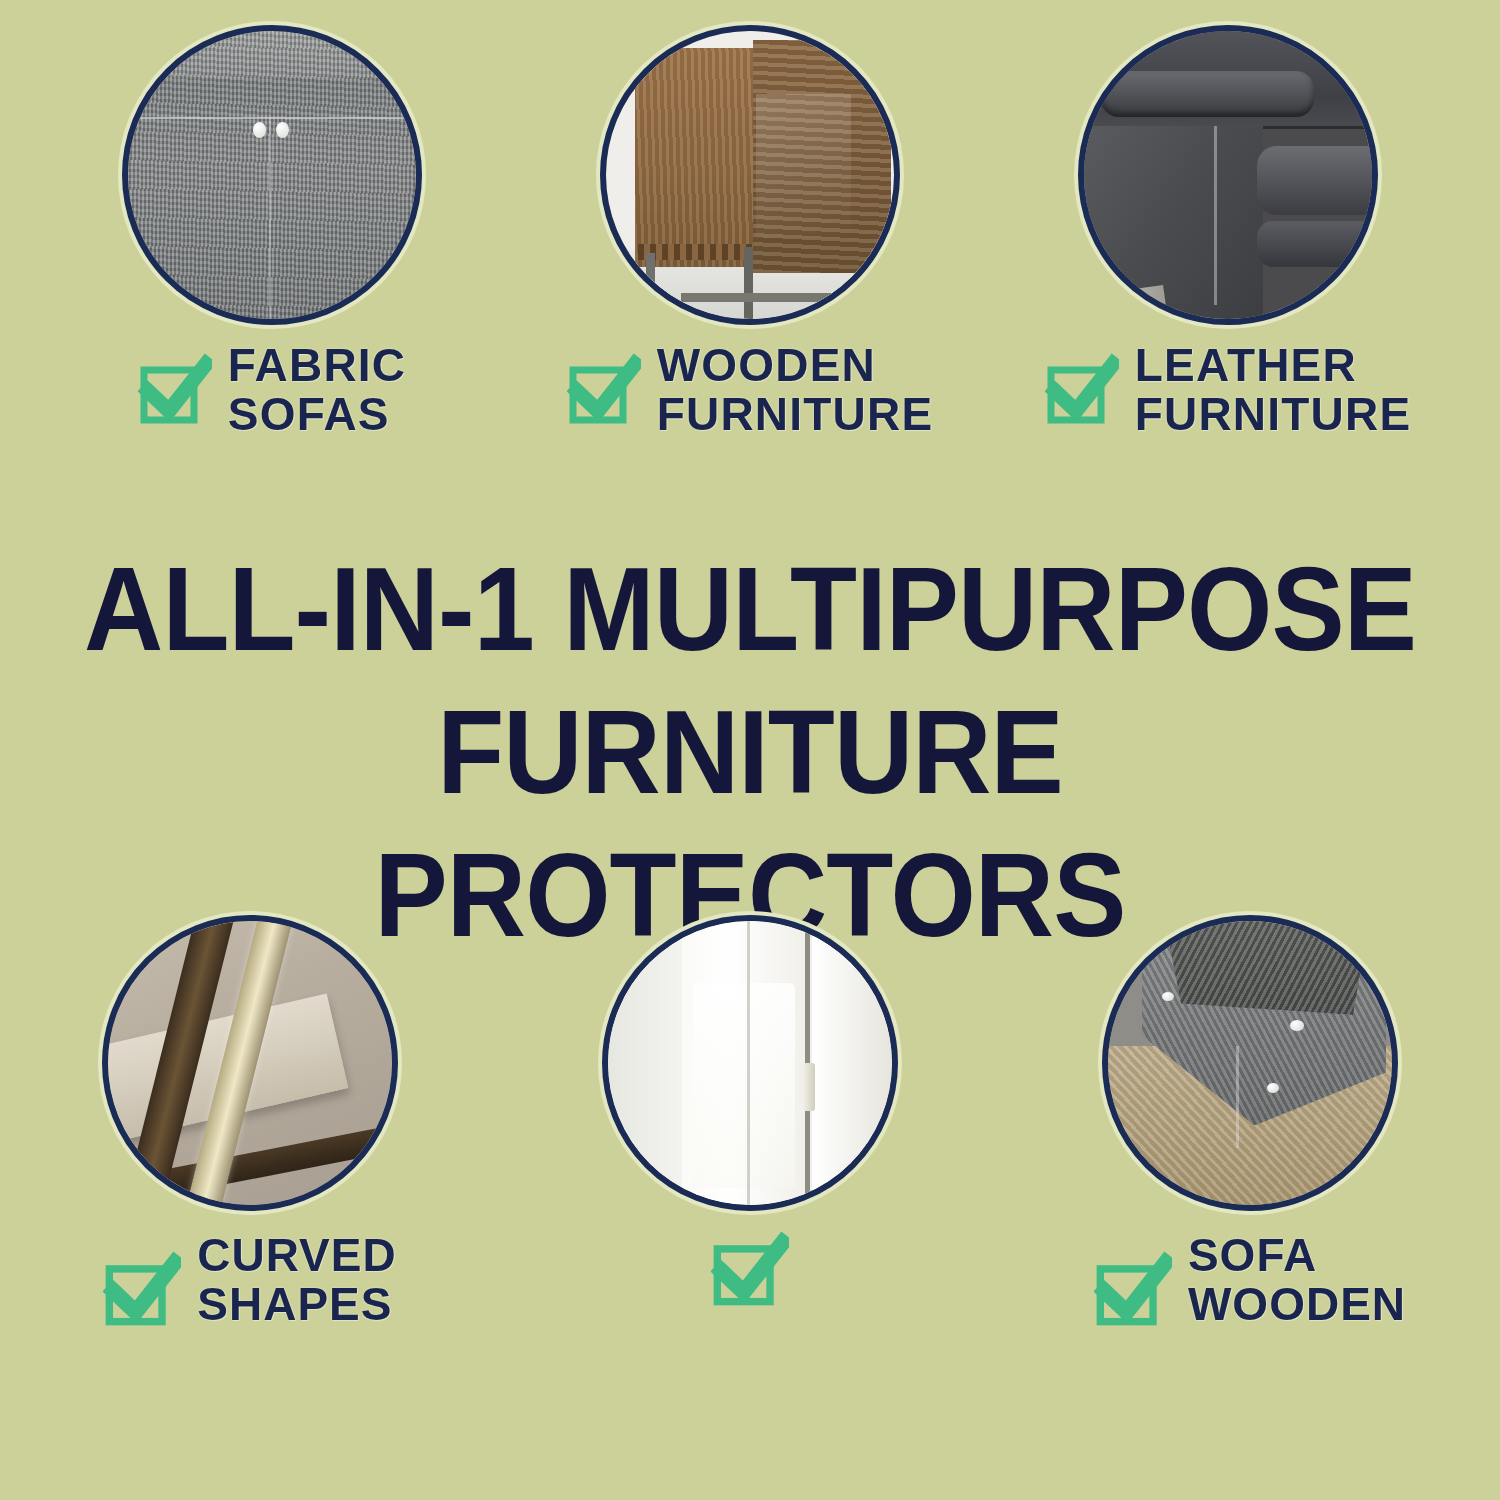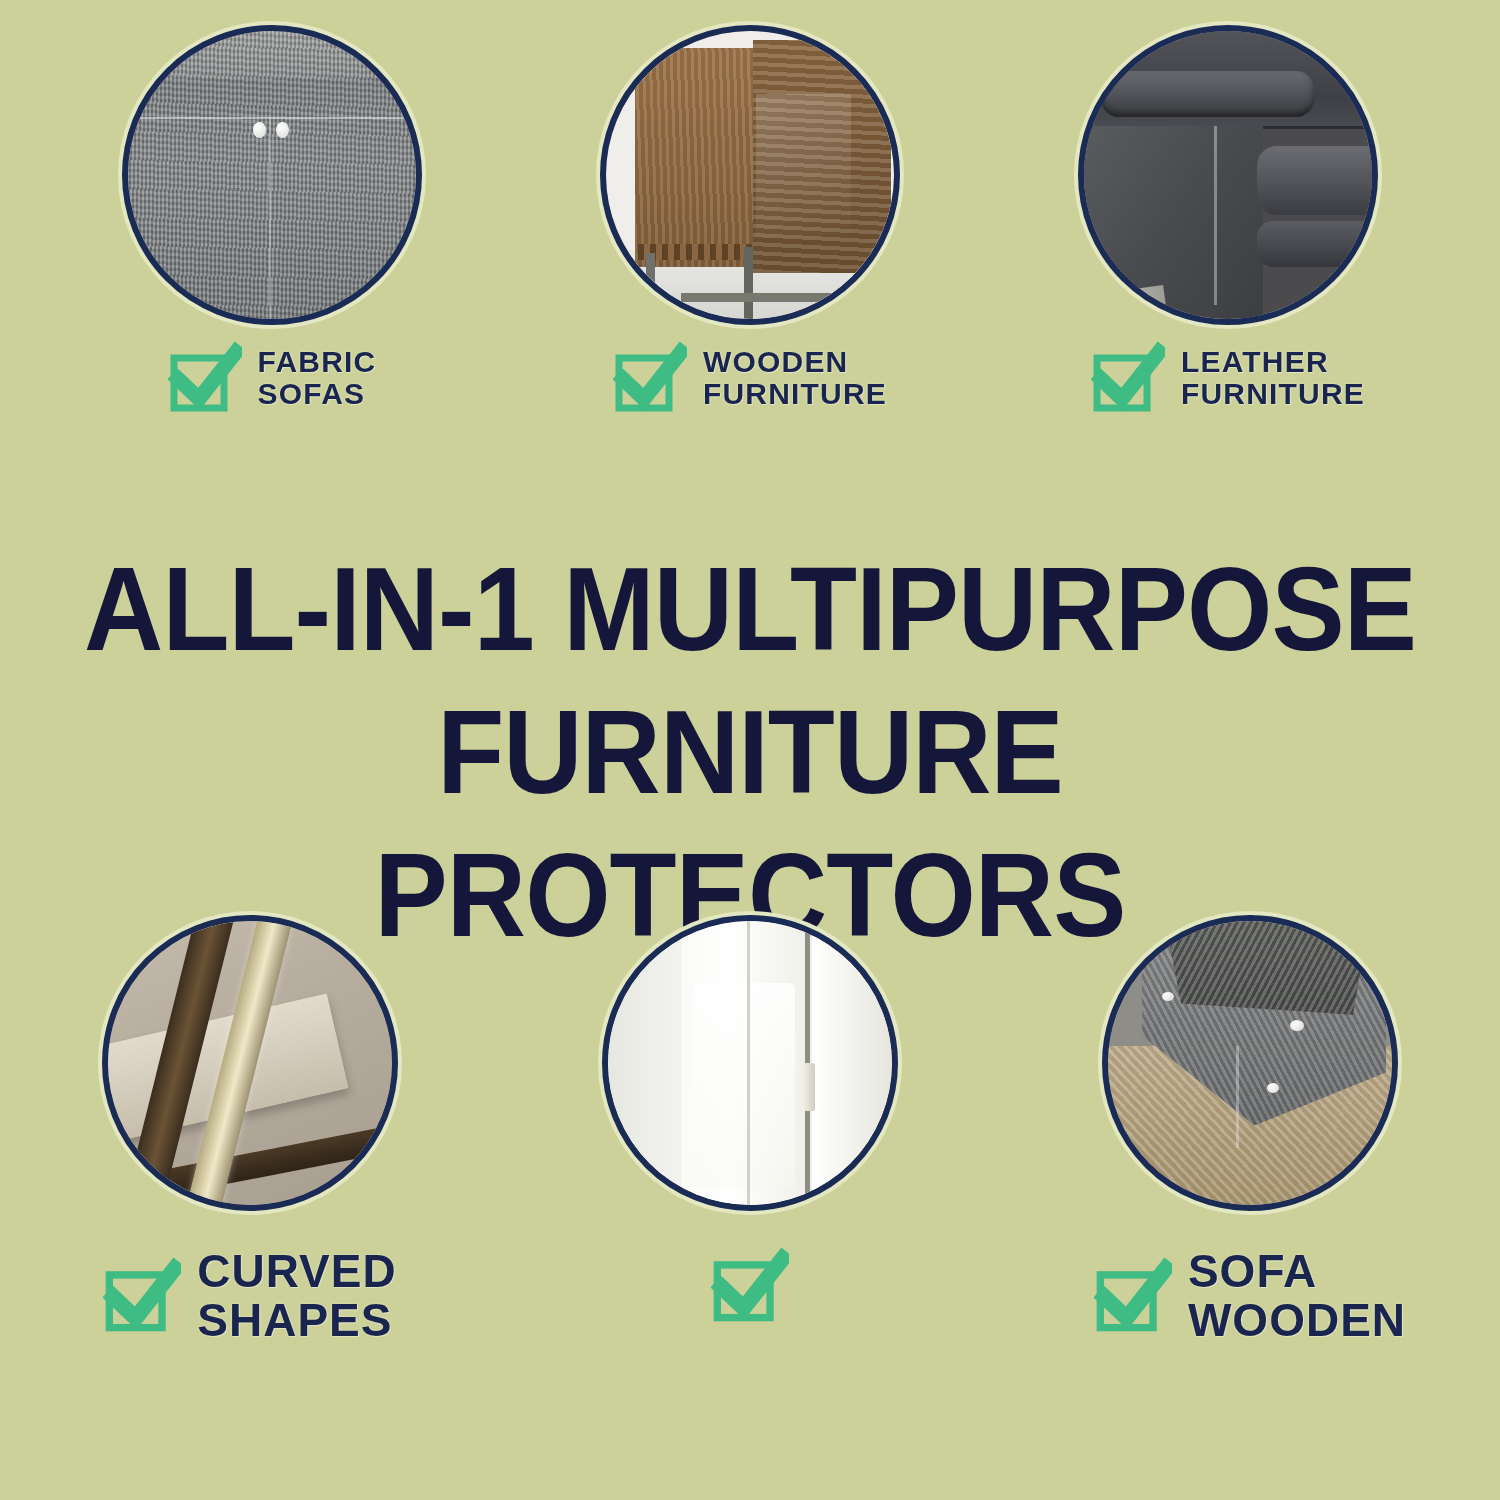--- a/index.html
+++ b/index.html
@@ -242,34 +242,34 @@
   .cr-l2{left:64%;top:35%;width:14px;height:11px;}
   .cr-l3{left:56%;top:57%;width:12px;height:10px;}
 
   
   .caption {
     display:flex;
     align-items:center;
     gap:16px;
     margin-top:16px;
   }
-  .row-bottom .caption { margin-top:36px; }
+  .row-bottom .caption { margin-top:20px;align-items:flex-end; }
 
   .checkbox-icon {
     flex:0 0 auto;
     width:74px; height:74px;
     position:relative;
   }
   .row-bottom .checkbox-icon { width:78px; height:78px; }
 
   .cap-text {
     color:#19254f;
     font-family:"Liberation Sans", sans-serif;
     font-weight:bold;
-    font-size:30px;
+    font-size:46px;
     line-height:1.07;
     letter-spacing:1.2px;
     text-align:left;
     text-shadow:
        0 0 2px #e9ecc9,
        1px 1px 0 rgba(255,255,255,.35);
     white-space:pre-line;
   }
   .row-bottom .cap-text { font-size:46px; letter-spacing:1px; }
 

